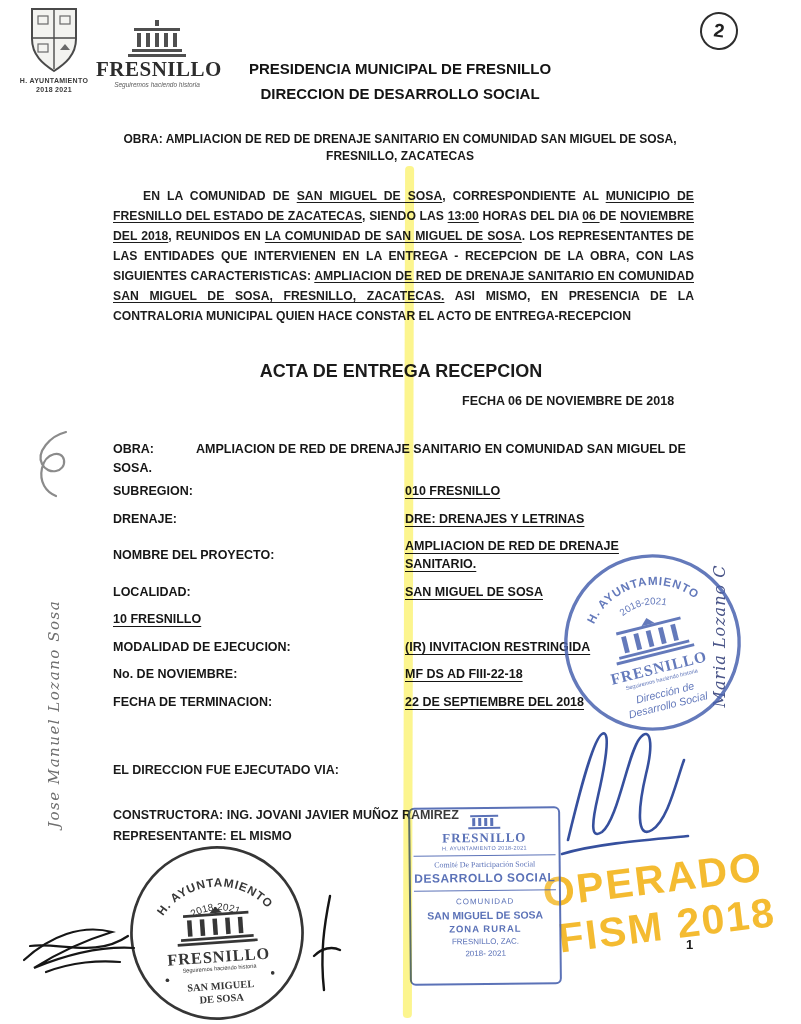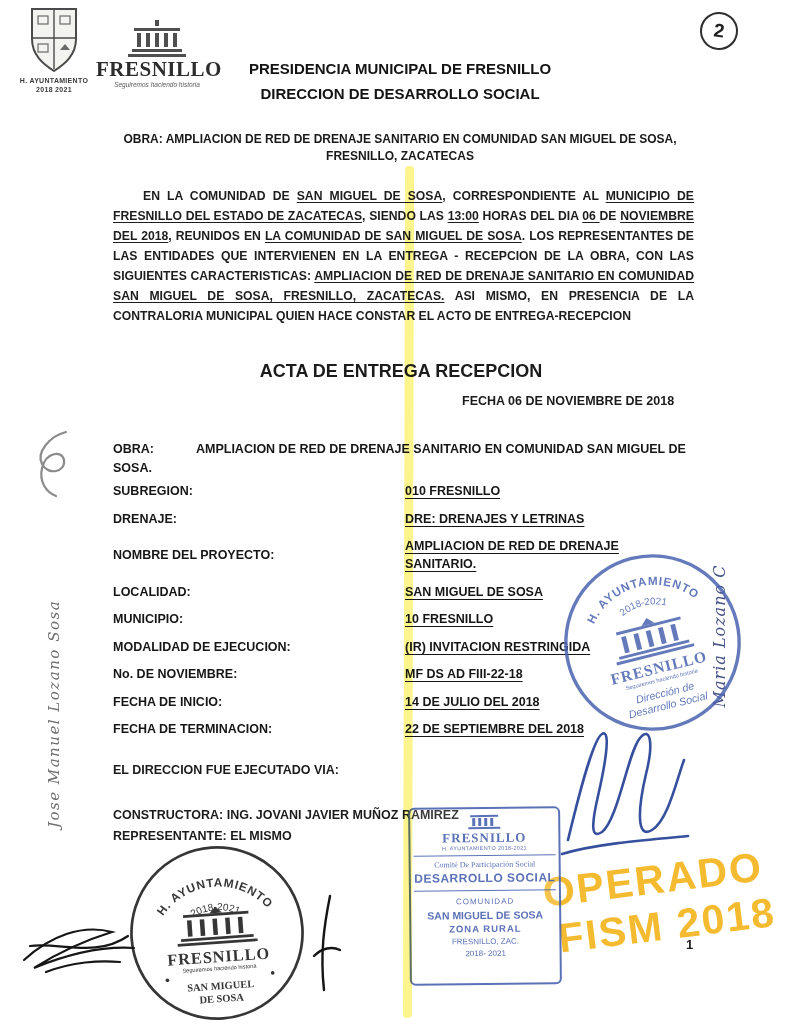--- a/index.html
+++ b/index.html
@@ -173,34 +173,29 @@
     </div>
     <div class="frow">
       <span class="flabel">NOMBRE DEL PROYECTO:</span>
       <span class="fvalue narrow">AMPLIACION DE RED DE DRENAJE SANITARIO.</span>
     </div>
     <div class="frow">
       <span class="flabel">LOCALIDAD:</span>
       <span class="fvalue">SAN MIGUEL DE SOSA</span>
     </div>
     <div class="frow">
-      <span class="flabel">MUNICIPIO:</span>
       <span class="fvalue">10 FRESNILLO</span>
     </div>
     <div class="frow">
       <span class="flabel">MODALIDAD DE EJECUCION:</span>
       <span class="fvalue">(IR) INVITACION RESTRINGIDA</span>
     </div>
     <div class="frow">
       <span class="flabel">No. DE NOVIEMBRE:</span>
       <span class="fvalue">MF DS AD FIII-22-18</span>
-    </div>
-    <div class="frow">
-      <span class="flabel">FECHA DE INICIO:</span>
-      <span class="fvalue">14 DE JULIO DEL 2018</span>
     </div>
     <div class="frow">
       <span class="flabel">FECHA DE TERMINACION:</span>
       <span class="fvalue">22 DE SEPTIEMBRE DEL 2018</span>
     </div>
   </div>
 
   <div class="closing">
     <div class="executed">EL DIRECCION FUE EJECUTADO VIA:</div>
     <div class="cline">CONSTRUCTORA: ING. JOVANI JAVIER MUÑOZ RAMIREZ</div>

